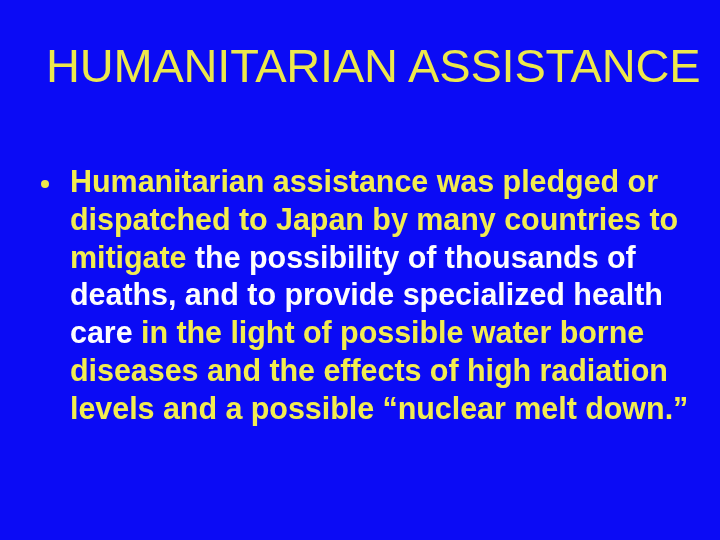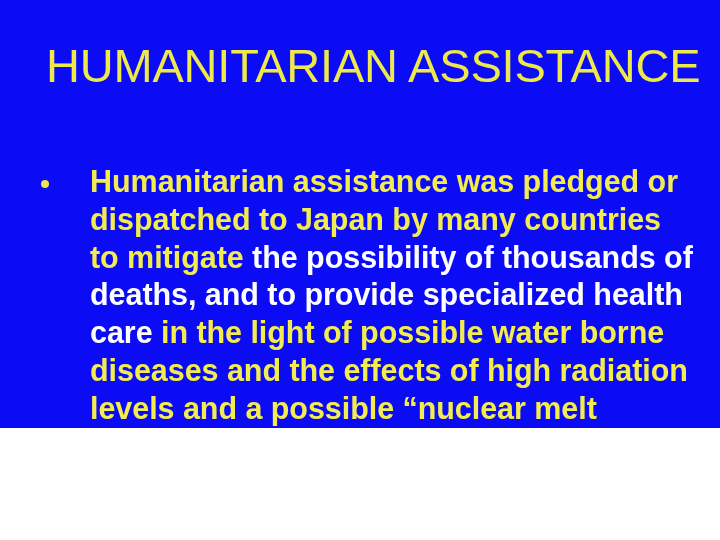--- a/index.html
+++ b/index.html
@@ -8,21 +8,21 @@
   }
   body {
     width: 720px;
     height: 540px;
     overflow: hidden;
     font-family: "Liberation Sans", sans-serif;
   }
   #slide {
     position: relative;
     width: 720px;
-    height: 428px;
+    height: 540px;
     background: #0b0bf5;
     overflow: hidden;
   }
   #slide-title {
     position: absolute;
     left: 46px;
     top: 40px;
     width: 640px;
     font-family: "Liberation Sans", sans-serif;
     font-size: 47px;
@@ -46,21 +46,21 @@
     position: absolute;
     left: 5px;
     top: 17px;
     width: 8px;
     height: 8px;
     border-radius: 50%;
     background: #ede84c;
   }
   .bullet-text {
     display: block;
-    margin-left: 54px;
+    margin-left: 34px;
     font-family: "Liberation Sans", sans-serif;
     font-size: 30.5px;
     font-weight: bold;
     line-height: 37.8px;
     letter-spacing: -0.05px;
     color: #f2ec51;
     text-align: left;
   }
   .run-yellow { color: #f2ec51; }
   .run-white  { color: #fdfdfd; }

